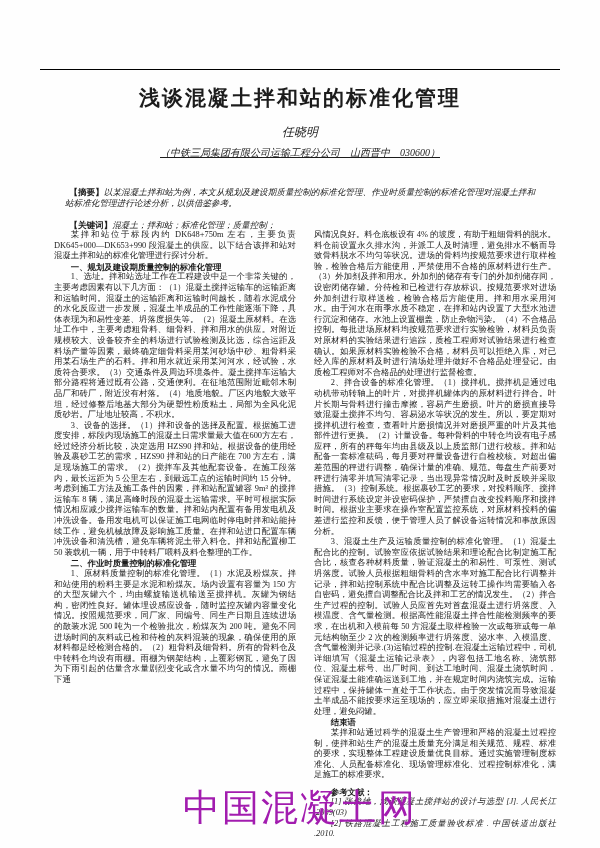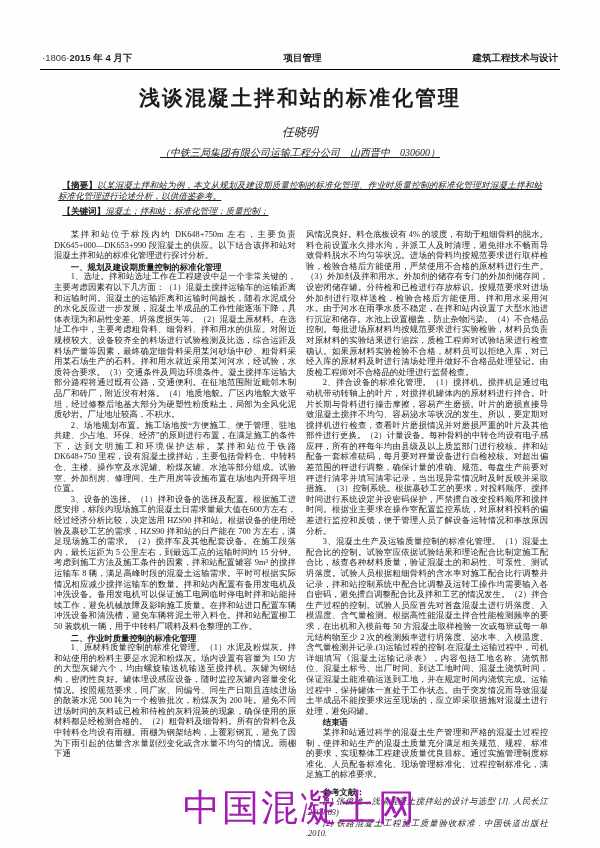--- a/index.html
+++ b/index.html
@@ -39,25 +39,25 @@
   }
   .affiliation{
     position:absolute;top:146px;left:0;right:0;
     text-align:center;font-size:10px;font-style:italic;text-decoration:underline;
   }
   .abstract{
     position:absolute;top:176px;left:54px;width:492px;
     font-size:8.6px;line-height:11px;text-align:justify;
     font-style:italic;
   }
-  .abstract p{margin:4px;text-indent:0.5em;text-decoration:underline;}
+  .abstract p{margin:11px;text-indent:0.5em;}
   .abstract .lbl{font-style:normal;font-weight:bold;font-family:"Liberation Sans","DejaVu Sans",sans-serif;}
   .columns{
     position:absolute;top:230px;left:54px;width:492px;
-    display:flex;gap:10px;
+    display:flex;gap:18px;
   }
   .col{
     width:242px;flex:0 0 242px;
     font-size:8.4px;line-height:10.6px;text-align:justify;
   }
   .para{margin:0;text-indent:2em;}
   .para.h{
     font-weight:bold;
     font-family:"Liberation Sans","DejaVu Sans",sans-serif;
   }
@@ -70,42 +70,36 @@
     font-family:"Liberation Sans","DejaVu Sans",sans-serif;
     font-size:37px;font-weight:500;letter-spacing:2px;
     color:#ee9a5c;
   }
 </style>
 </head>
 <body>
 
 <div class="page">
 
-  <div class="header">
-    <span class="h-left"><span class="marker">·1806·</span><span class="issue">2015 年 4 月下</span></span>
-    <span class="h-center">项目管理</span>
-    <span class="h-right">建筑工程技术与设计</span>
-  </div>
   <div class="header-rule"></div>
 
   <h1 class="title">浅谈混凝土拌和站的标准化管理</h1>
   <div class="author">任晓明</div>
   <div class="affiliation">（中铁三局集团有限公司运输工程分公司　山西晋中　030600）</div>
 
   <div class="abstract">
     <p><span class="lbl">【摘要】</span><span>以某混凝土拌和站为例，本文从规划及建设期质量控制的标准化管理、作业时质量控制的标准化管理对混凝土拌和站标准化管理进行论述分析，以供借鉴参考。</span></p>
     <p><span class="lbl">【关键词】</span><span>混凝土；拌和站；标准化管理；质量控制；</span></p>
   </div>
 
   <div class="columns">
     <div class="col">
         <p class="para p">某拌和站位于标段内约 DK648+750m 左右，主要负责 DK645+000—DK653+990 段混凝土的供应。以下结合该拌和站对混凝土拌和站的标准化管理进行探讨分析。</p>
         <p class="para h">一、规划及建设期质量控制的标准化管理</p>
         <p class="para p">1、选址。拌和站选址工作在工程建设中是一个非常关键的，主要考虑因素有以下几方面：（1）混凝土搅拌运输车的运输距离和运输时间。混凝土的运输距离和运输时间越长，随着水泥成分的水化反应进一步发展，混凝土半成品的工作性能逐渐下降，具体表现为和易性变差、坍落度损失等。（2）混凝土原材料。在选址工作中，主要考虑粗骨料、细骨料、拌和用水的供应。对附近规模较大、设备较齐全的料场进行试验检测及比选，综合运距及料场产量等因素，最终确定细骨料采用某河砂场中砂、粗骨料采用某石场生产的石料。拌和用水就近采用某河河水，经试验，水质符合要求。（3）交通条件及周边环境条件。凝土搅拌车运输大部分路程将通过既有公路，交通便利。在征地范围附近毗邻木制品厂和砖厂，附近没有村落。（4）地质地貌。厂区内地貌大致平坦，经过修整后地基大部分为硬塑性粉质粘土，局部为全风化泥质砂岩。厂址地址较高，不积水。</p>
-        <p class="para p">2、场地规划布置。施工场地按“方便施工、便于管理、驻地共建、少占地、环保、经济”的原则进行布置，在满足施工的条件下，达到文明施工和环境保护达标。某拌和站位于铁路 DK648+750 里程，设有混凝土搅拌站，主要包括骨料仓、中转料仓、主楼、操作室及水泥罐、粉煤灰罐、水池等部分组成。试验室、外加剂房、修理间、生产用房等设施布置在场地内开阔平坦位置。</p>
         <p class="para p">3、设备的选择。（1）拌和设备的选择及配置。根据施工进度安排，标段内现场施工的混凝土日需求量最大值在600方左右，经过经济分析比较，决定选用 HZS90 拌和站。根据设备的使用经验及裹砂工艺的需求，HZS90 拌和站的日产能在 700 方左右，满足现场施工的需求。（2）搅拌车及其他配套设备。在施工段落内，最长运距为 5 公里左右，到最远工点的运输时间约 15 分钟。考虑到施工方法及施工条件的因素，拌和站配置罐容 9m³ 的搅拌运输车 8 辆，满足高峰时段的混凝土运输需求。平时可根据实际情况相应减少搅拌运输车的数量。拌和站内配置有备用发电机及冲洗设备。备用发电机可以保证施工电网临时停电时拌和站能持续工作，避免机械故障及影响施工质量。在拌和站进口配置车辆冲洗设备和清洗槽，避免车辆将泥土带入料仓。拌和站配置柳工 50 装载机一辆，用于中转料厂喂料及料仓整理的工作。</p>
         <p class="para h">二、作业时质量控制的标准化管理</p>
         <p class="para p">1、原材料质量控制的标准化管理。（1）水泥及粉煤灰。拌和站使用的粉料主要是水泥和粉煤灰。场内设置有容量为 150 方的大型灰罐六个，均由螺旋输送机输送至搅拌机。灰罐为钢结构，密闭性良好。罐体埋设感应设备，随时监控灰罐内容量变化情况。按照规范要求，同厂家、同编号、同生产日期且连续进场的散装水泥 500 吨为一个检验批次，粉煤灰为 200 吨。避免不同进场时间的灰料或已检和待检的灰料混装的现象，确保使用的原材料都是经检测合格的。（2）粗骨料及细骨料。所有的骨料仓及中转料仓均设有雨棚。雨棚为钢架结构，上覆彩钢瓦，避免了因为下雨引起的估量含水量剧烈变化或含水量不均匀的情况。雨棚下通</p>
       </div>
     <div class="col">
         <p class="para p no-indent">风情况良好。料仓底板设有 4% 的坡度，有助于粗细骨料的脱水。料仓前设置永久排水沟，并派工人及时清理，避免排水不畅而导致骨料脱水不均匀等状况。进场的骨料均按规范要求进行取样检验，检验合格后方能使用，严禁使用不合格的原材料进行生产。（3）外加剂及拌和用水。外加剂的储存有专门的外加剂储存间，设密闭储存罐。分待检和已检进行存放标识。按规范要求对进场外加剂进行取样送检，检验合格后方能使用。拌和用水采用河水。由于河水在雨季水质不稳定，在拌和站内设置了大型水池进行沉淀和储存。水池上设置棚盖，防止杂物污染。（4）不合格品控制。每批进场原材料均按规范要求进行实验检验，材料员负责对原材料的实验结果进行追踪，质检工程师对试验结果进行检查确认。如果原材料实验检验不合格，材料员可以拒绝入库，对已经入库的原材料及时进行清场处理并做好不合格品处理登记。由质检工程师对不合格品的处理进行监督检查。</p>
         <p class="para p">2、拌合设备的标准化管理。（1）搅拌机。搅拌机是通过电动机带动转轴上的叶片，对搅拌机罐体内的原材料进行拌合。叶片长期与骨料进行撞击摩擦，容易产生磨损。叶片的磨损直接导致混凝土搅拌不均匀、容易泌水等状况的发生。所以，要定期对搅拌机进行检查，查看叶片磨损情况并对磨损严重的叶片及其他部件进行更换。（2）计量设备。每种骨料的中转仓均设有电子感应秤，所有的秤每年均由县级及以上质监部门进行校核。拌和站配备一套标准砝码，每月要对秤量设备进行自检校核。对超出偏差范围的秤进行调整，确保计量的准确、规范。每盘生产前要对秤进行清零并填写清零记录，当出现异常情况时及时反映并采取措施。（3）控制系统。根据裹砂工艺的要求，对投料顺序、搅拌时间进行系统设定并设密码保护，严禁擅自改变投料顺序和搅拌时间。根据业主要求在操作室配置监控系统，对原材料投料的偏差进行监控和反馈，便于管理人员了解设备运转情况和事故原因分析。</p>
         <p class="para p">3、混凝土生产及运输质量控制的标准化管理。（1）混凝土配合比的控制。试验室应依据试验结果和理论配合比制定施工配合比，核查各种材料质量，验证混凝土的和易性、可泵性、测试坍落度。试验人员根据粗细骨料的含水率对施工配合比行调整并记录，拌和站控制系统中配合比调整及运转工操作均需要输入各自密码，避免擅自调整配合比及拌和工艺的情况发生。（2）拌合生产过程的控制。试验人员应首先对首盘混凝土进行坍落度、入模温度、含气量检测。根据高性能混凝土拌合性能检测频率的要求，在出机和入模前每 50 方混凝土取样检验一次或每班或每一单元结构物至少 2 次的检测频率进行坍落度、泌水率、入模温度、含气量检测并记录.(3)运输过程的控制.在混凝土运输过程中，司机详细填写《混凝土运输记录表》，内容包括工地名称、浇筑部位、混凝土标号、出厂时间、到达工地时间、混凝土浇筑时间，保证混凝土能准确运送到工地，并在规定时间内浇筑完成。运输过程中，保持罐体一直处于工作状态。由于突发情况而导致混凝土半成品不能按要求运至现场的，应立即采取措施对混凝土进行处理，避免闷罐。</p>
         <p class="para h">结束语</p>
         <p class="para p">某拌和站通过科学的混凝土生产管理和严格的混凝土过程控制，使拌和站生产的混凝土质量充分满足相关规范、规程、标准的要求，实现整体工程建设质量优良目标。通过实施管理制度标准化、人员配备标准化、现场管理标准化、过程控制标准化，满足施工的标准要求。</p>

